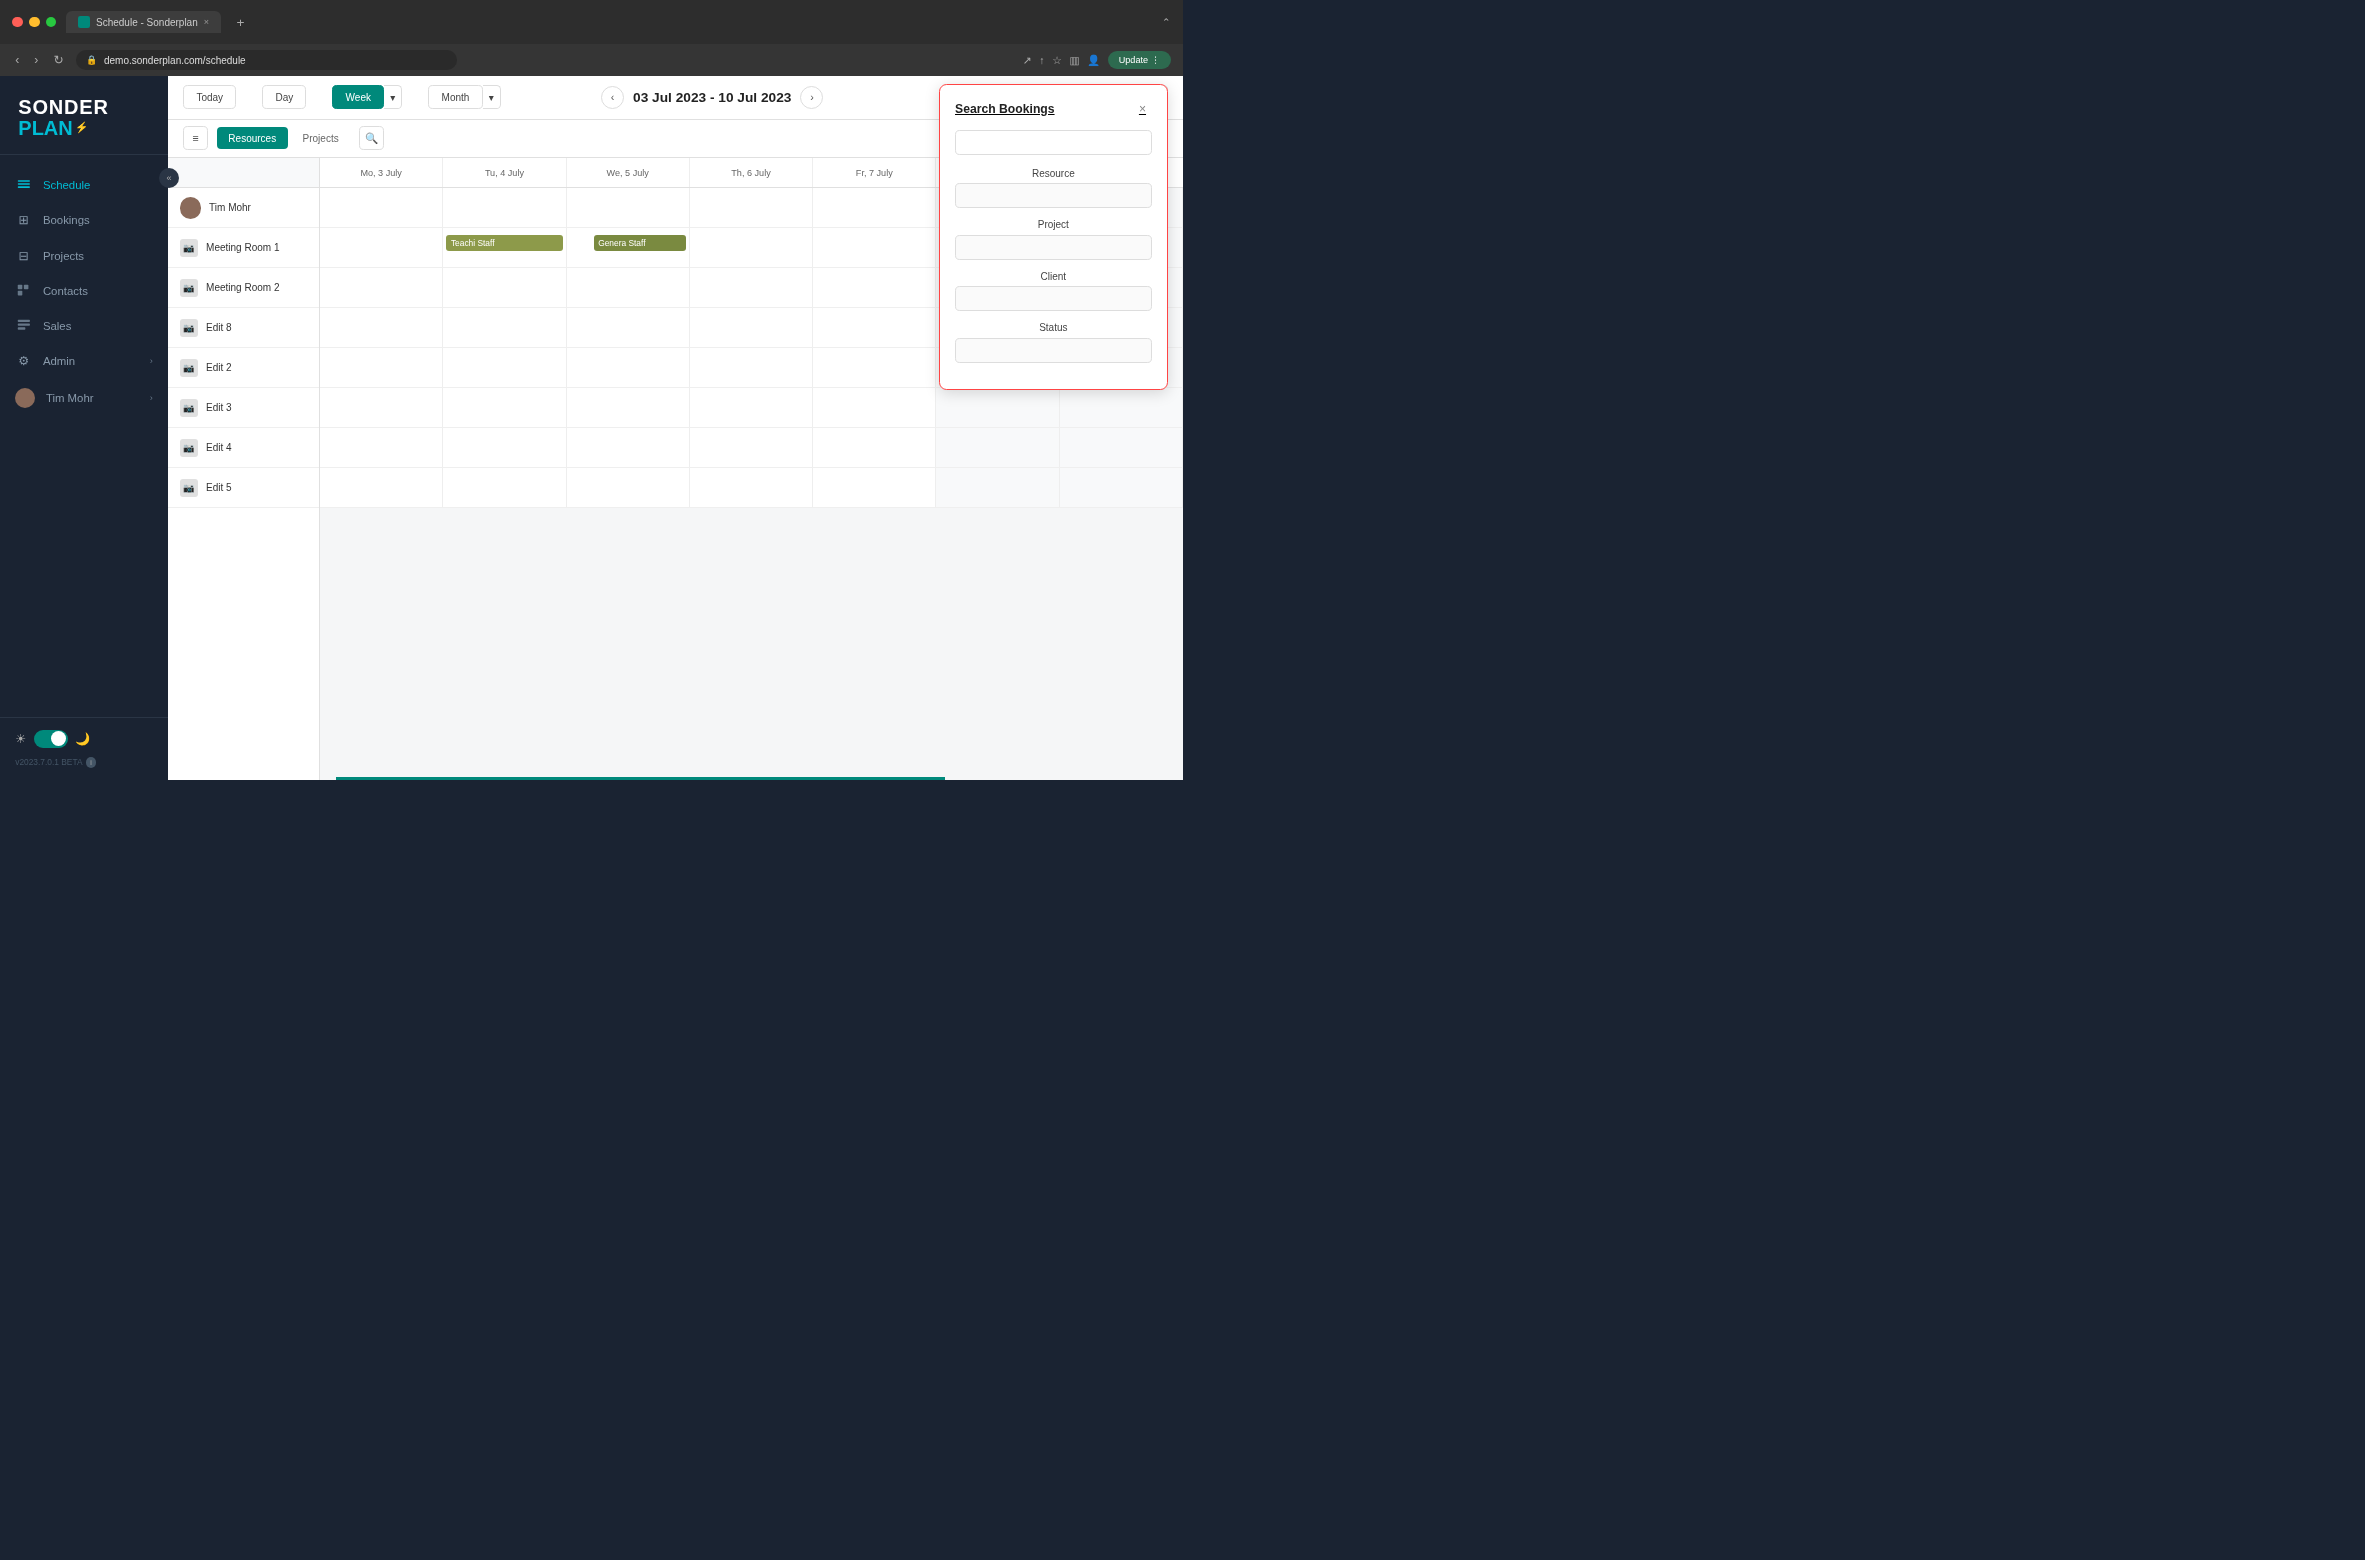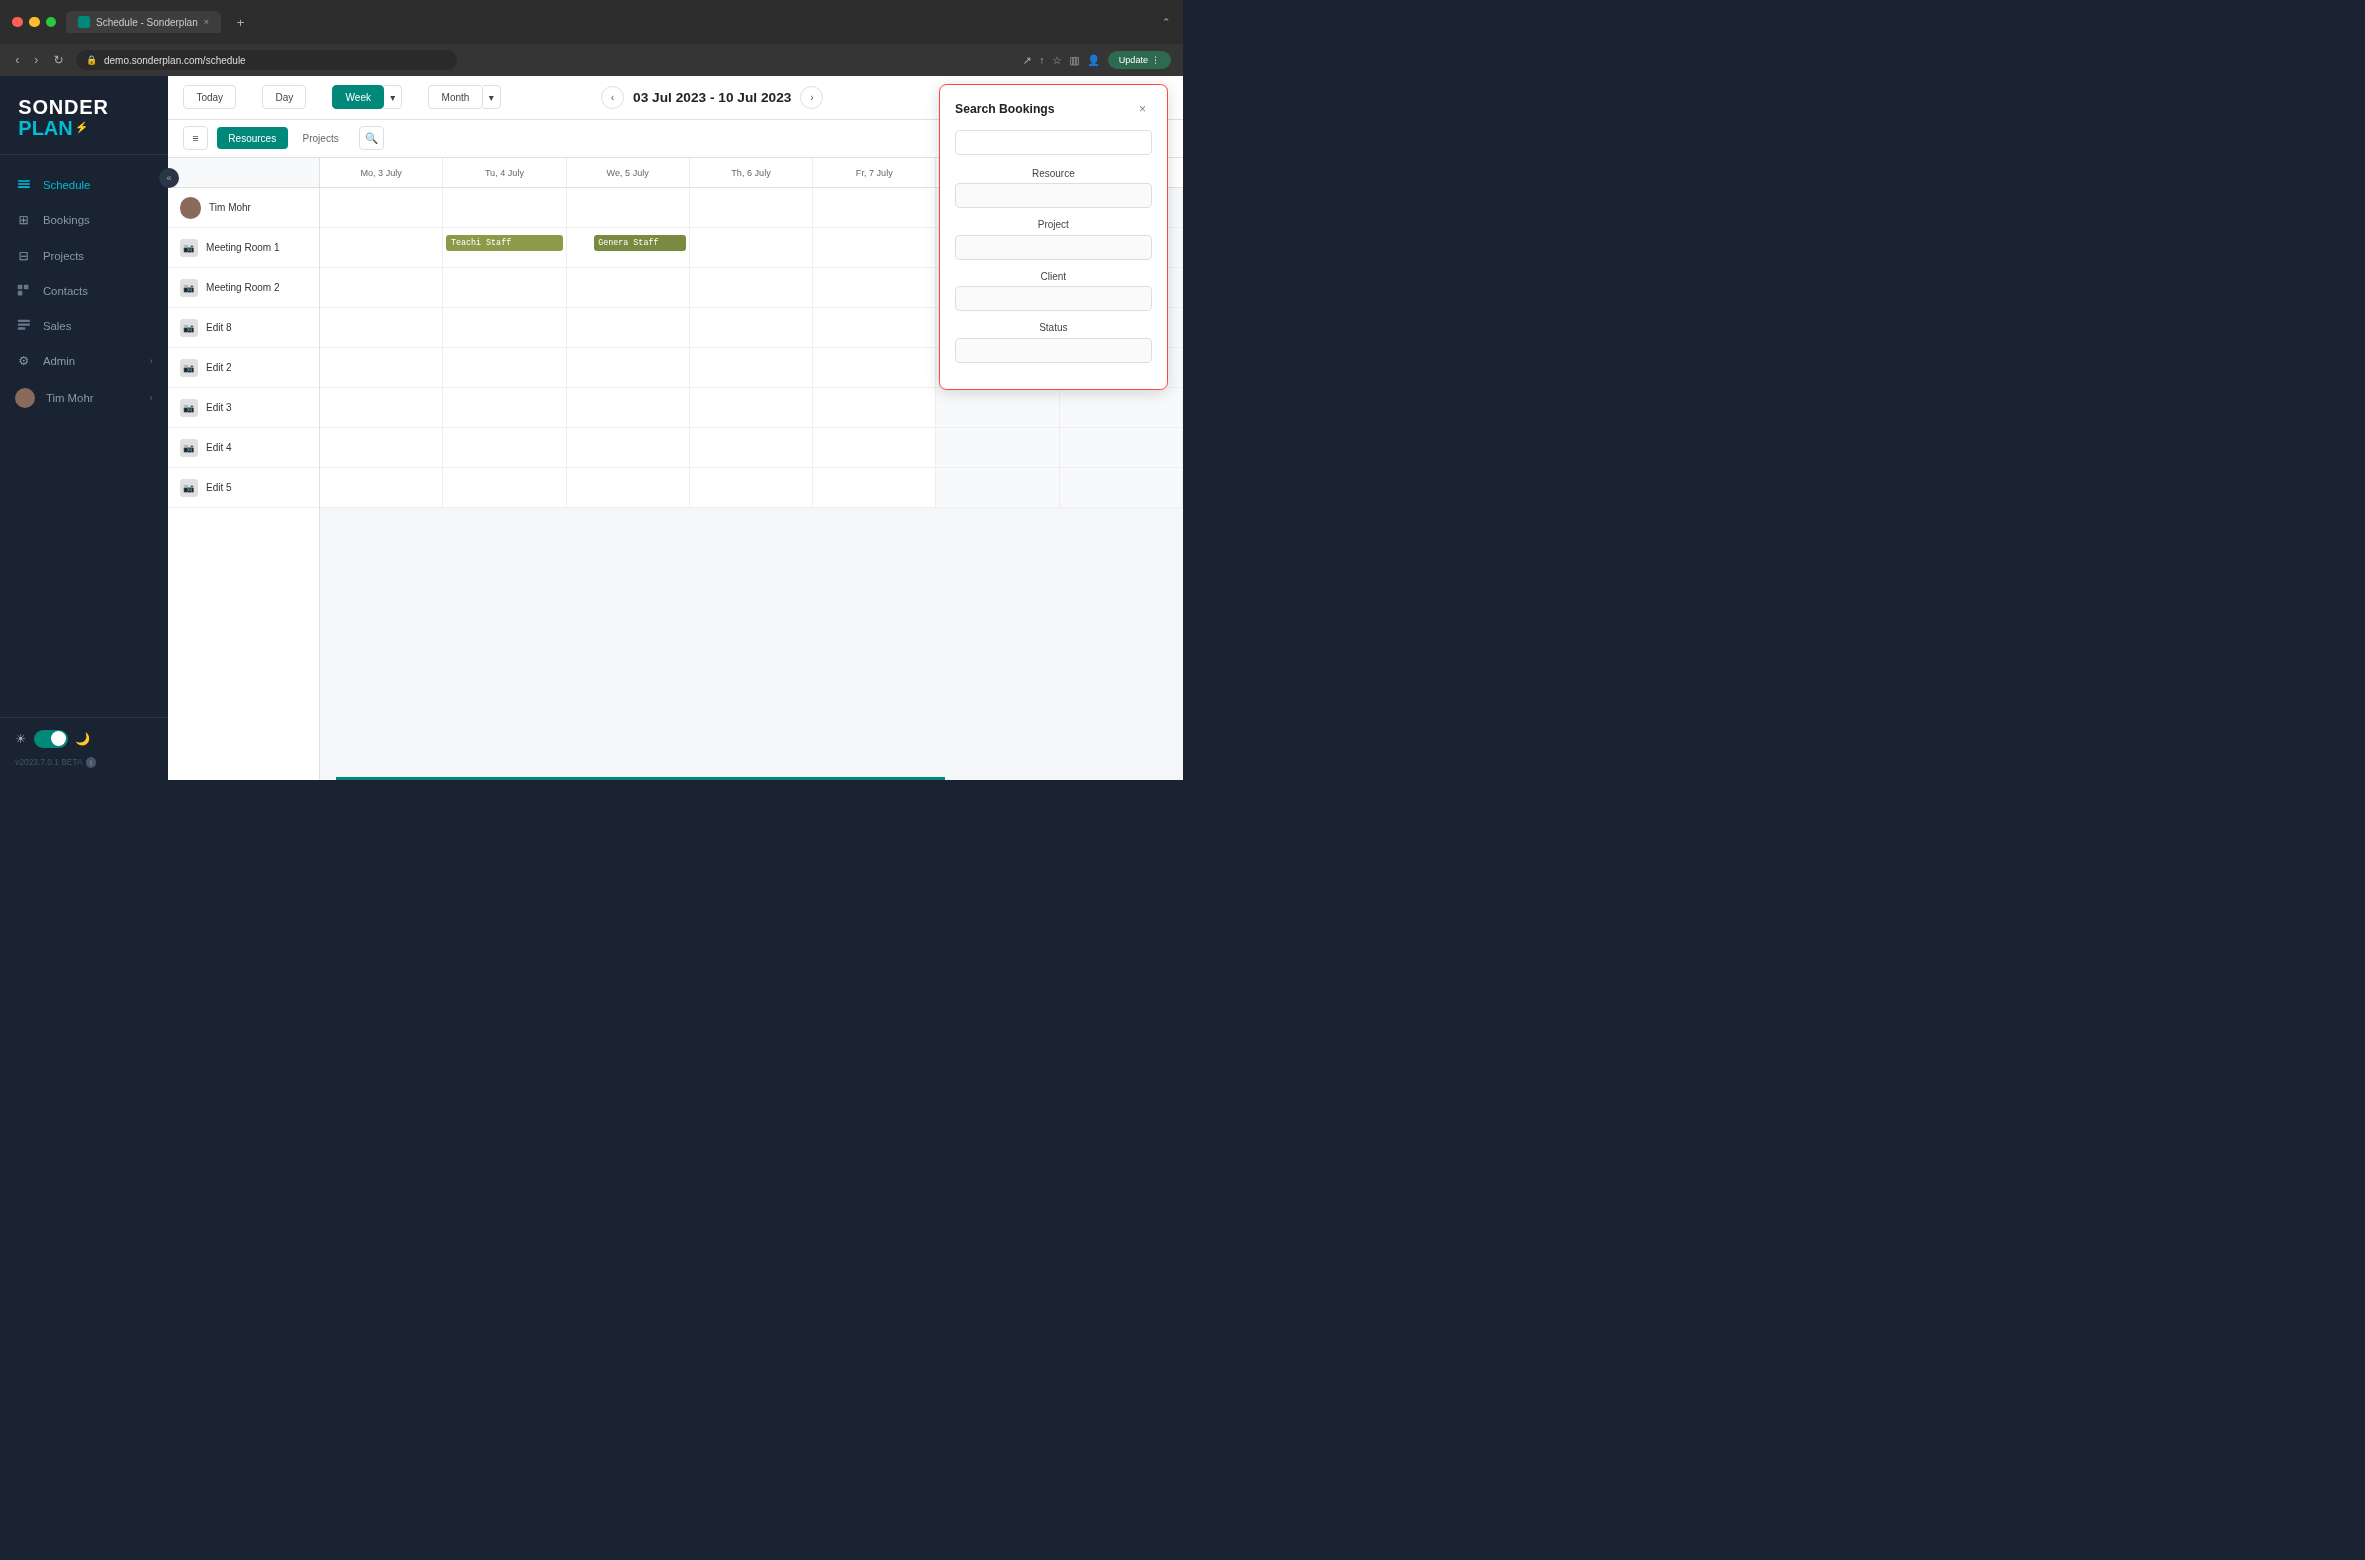--- a/index.html
+++ b/index.html
@@ -491,21 +491,20 @@
     .grid-row {
       display: grid;
       grid-template-columns: repeat(7, 1fr);
       height: 40px;
       border-bottom: 0.8px solid #efefef;
     }
     .grid-cell {
       border-right: 0.8px solid #eee;
       position: relative;
       background: white;
-      font-family: Liberation Mono, monospace;
     }
     .grid-cell.weekend {
       background: #f8f9fa;
     }
     .booking-block {
       position: absolute;
       top: 6.1px;
       left: 3px;
       right: 3px;
       padding: 3px 4.6px;
@@ -532,20 +531,21 @@
       box-shadow: 0 3px 15.2px rgba(0,0,0,0.15);
       border: 1.5px solid #ff4444;
       z-index: 100;
       padding: 15.2px;
     }
     .search-panel-header {
       display: flex;
       align-items: center;
       justify-content: space-between;
       margin-bottom: 12.2px;
+      text-decoration: underline;
     }
     .search-panel-title {
       font-size: 12.2px;
       font-weight: 600;
       color: #222;
     }
     .search-panel-close {
       width: 18.3px;
       height: 18.3px;
       display: flex;

